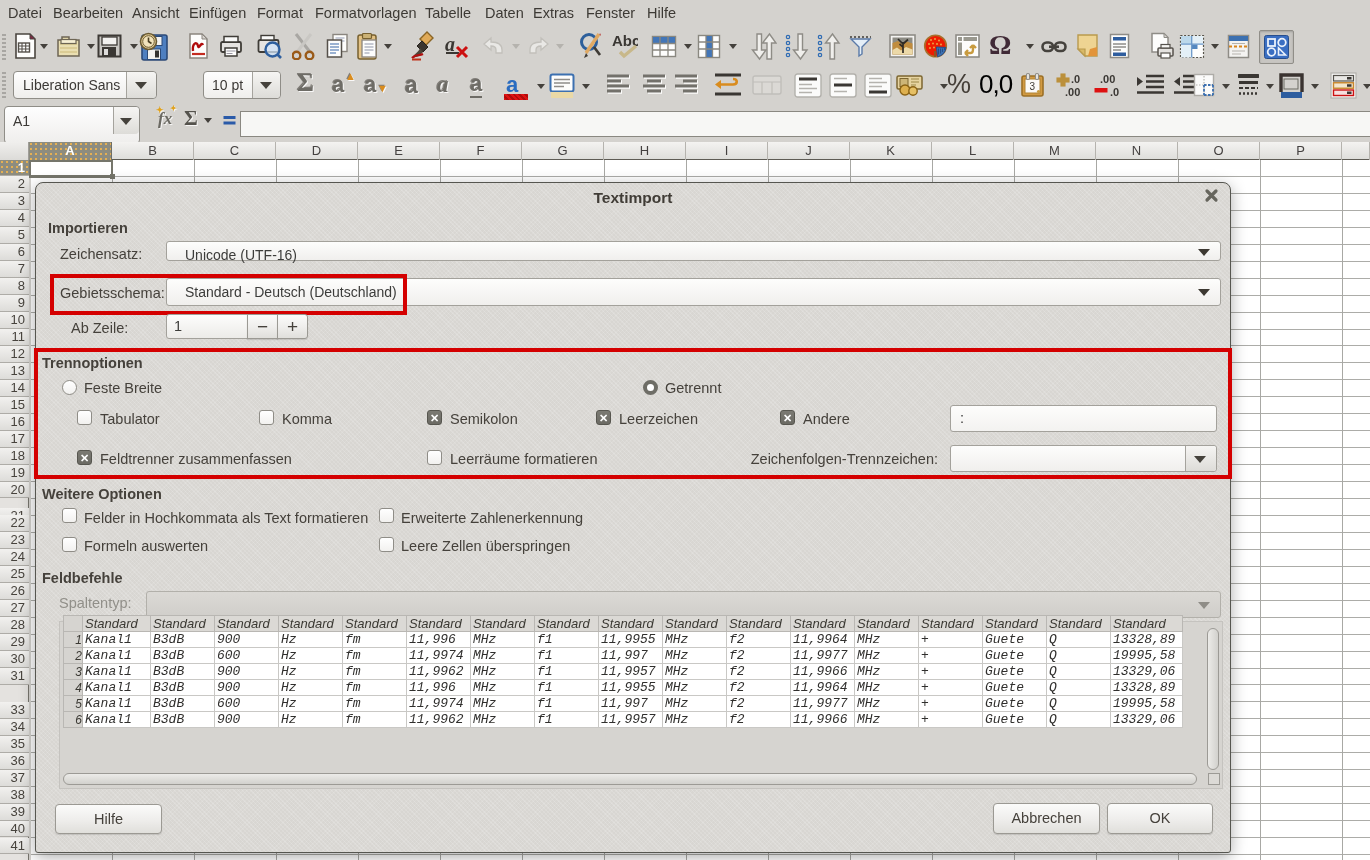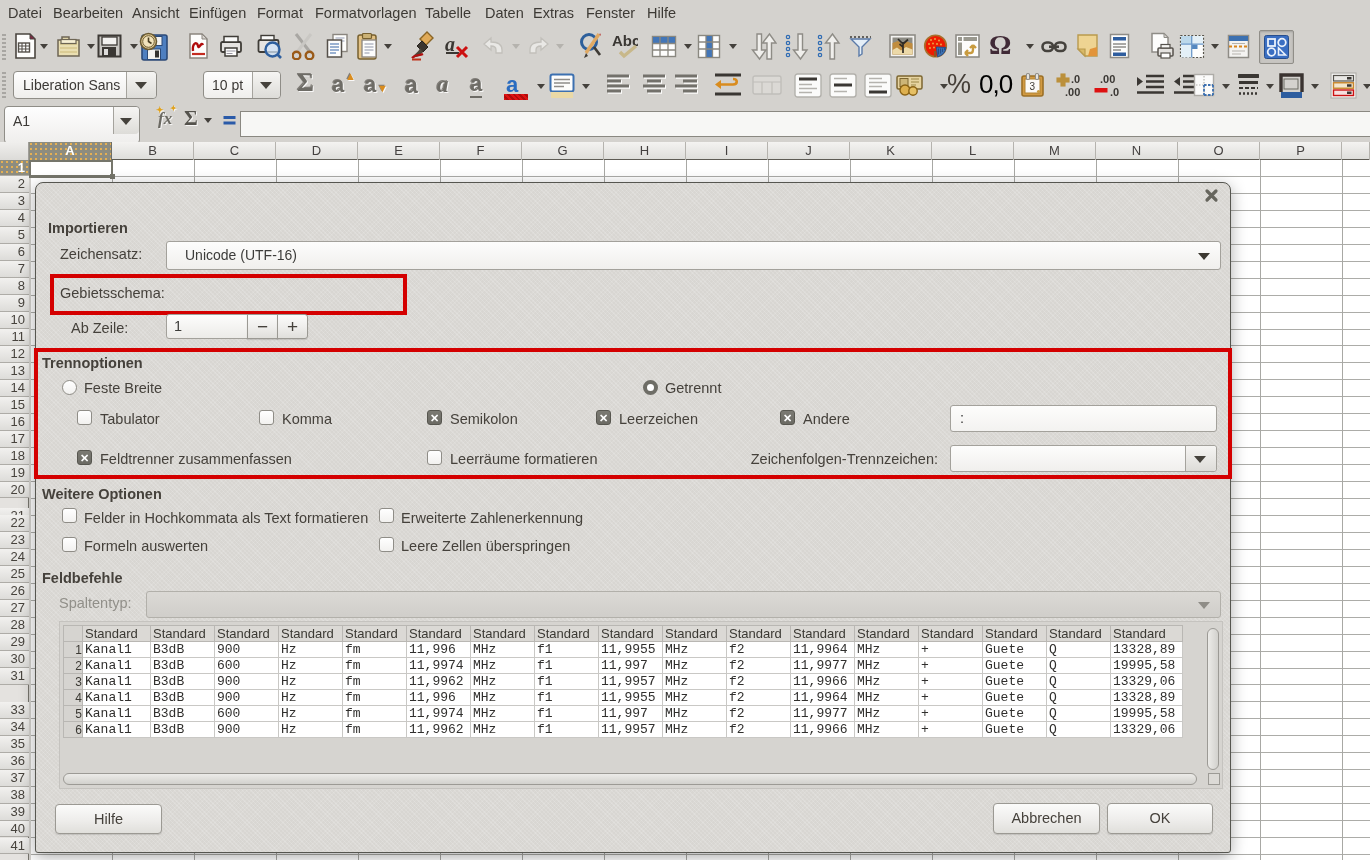--- a/index.html
+++ b/index.html
@@ -476,30 +476,35 @@
     <div class="rowhd" style="top:644.1px">39</div>
     <div class="rowhd" style="top:661.05px">40</div>
     <div class="rowhd" style="top:678.0px">41</div>
 </div>
 
 <div id="a1cell" style="position:absolute;left:29px;top:159.5px;width:84px;height:18px;border:2px solid #76766b;border-bottom-width:3px;"></div>
 <div style="position:absolute;left:110px;top:173.5px;width:5px;height:5px;background:#76766b;"></div>
 
 <div id="dialog">
   <div style="position:absolute;left:0;top:0;width:100%;height:100%;border-radius:8px 8px 3px 3px;background:repeating-linear-gradient(45deg, rgba(255,255,255,0.16) 0 1px, transparent 1px 3px),repeating-linear-gradient(-45deg, rgba(255,255,255,0.10) 0 1px, transparent 1px 3px);"></div>
+  <div style="position:absolute;left:0;top:0;width:100%;text-align:center;top:6px;font-size:15.5px;font-weight:bold;color:#403c36">Textimport</div>
   <svg style="position:absolute;left:1168px;top:5px" width="15" height="15" viewBox="0 0 15 15">
     <path d="M3 3 L12 12 M12 3 L3 12" stroke="#66655d" stroke-width="3.2" stroke-linecap="round"></path>
   </svg>
   <div class="dbold" style="left:12px;top:37px">Importieren</div>
   <div class="dlabel" style="left:24px;top:63px">Zeichensatz:</div>
-  <div class="combo" style="left:130px;top:58px;width:1055px;height:29px">
+  <div class="combo" style="left:130px;top:58px;width:1055px;height:20px">
       <span style="position:absolute;left:18px;top:5px">Unicode (UTF-16)</span>
       <span class="arr"></span>
     </div>
   <div class="dlabel" style="left:24px;top:102px">Gebietsschema:</div>
+  <div class="combo" style="left:130px;top:95px;width:1055px;height:27.5px">
+      <span style="position:absolute;left:18px;top:5px">Standard - Deutsch (Deutschland)</span>
+      <span class="arr"></span>
+    </div>
   <div class="redbox" style="left:14px;top:91px;width:357px;height:41px"></div>
   <div class="dlabel" style="left:35px;top:137px">Ab Zeile:</div>
   <div style="position:absolute;left:130px;top:131px;width:82px;height:25px;border:1px solid #a3a19b;border-radius:3px 0 0 3px;background:linear-gradient(to bottom,#fdfdfc,#eceb e8);background:linear-gradient(to bottom,#fdfdfc,#ecebe8);font-size:14.5px;color:#3c3c3a">
       <span style="position:absolute;left:7px;top:3px">1</span>
     </div>
   <div class="btn" style="left:211px;top:131px;width:31px;height:25px;border-radius:0;line-height:23px;font-size:19px;">−</div>
   <div class="btn" style="left:241px;top:131px;width:31px;height:25px;border-radius:0 3px 3px 0;line-height:23px;font-size:19px;">+</div>
 
   <div class="dbold" style="left:6px;top:172px">Trennoptionen</div>
   <div class="radio" style="left:26px;top:196.5px"></div>
@@ -540,21 +545,21 @@
   <div class="cbox" style="left:343px;top:353.5px"></div>
   <div class="dlabel" style="left:365px;top:355px">Leere Zellen überspringen</div>
 
   <div class="dbold" style="left:6px;top:387px">Feldbefehle</div>
   <div class="dlabel" style="left:23px;top:412px;color:#918f89">Spaltentyp:</div>
   <div style="position:absolute;left:110px;top:408px;width:1075px;height:27px;border:1px solid #b2b0aa;border-radius:3px;background:linear-gradient(to bottom,#dbd9d5,#d0ceca);">
     <div style="position:absolute;right:10px;top:10px;width:0;height:0;border-left:6px solid transparent;border-right:6px solid transparent;border-top:7px solid #8f8d87"></div>
   </div>
 
   <div id="pvframe" style="position:absolute;left:23px;top:438px;width:1164px;height:168px;border:1px solid #c5c3bf;background:#d6d4d0;"></div>
-  <div id="pvtable" style="position:absolute;left:26.5px;top:442px;">
+  <div id="pvtable" style="position:absolute;left:26.5px;top:432px;font-style:italic;">
       <table id="pvt">
         <colgroup>
           <col style="width:19.5px">
           <col style="width:68px">
           <col style="width:64px">
           <col style="width:64px">
           <col style="width:64px">
           <col style="width:64px">
           <col style="width:64px">
           <col style="width:64px">

